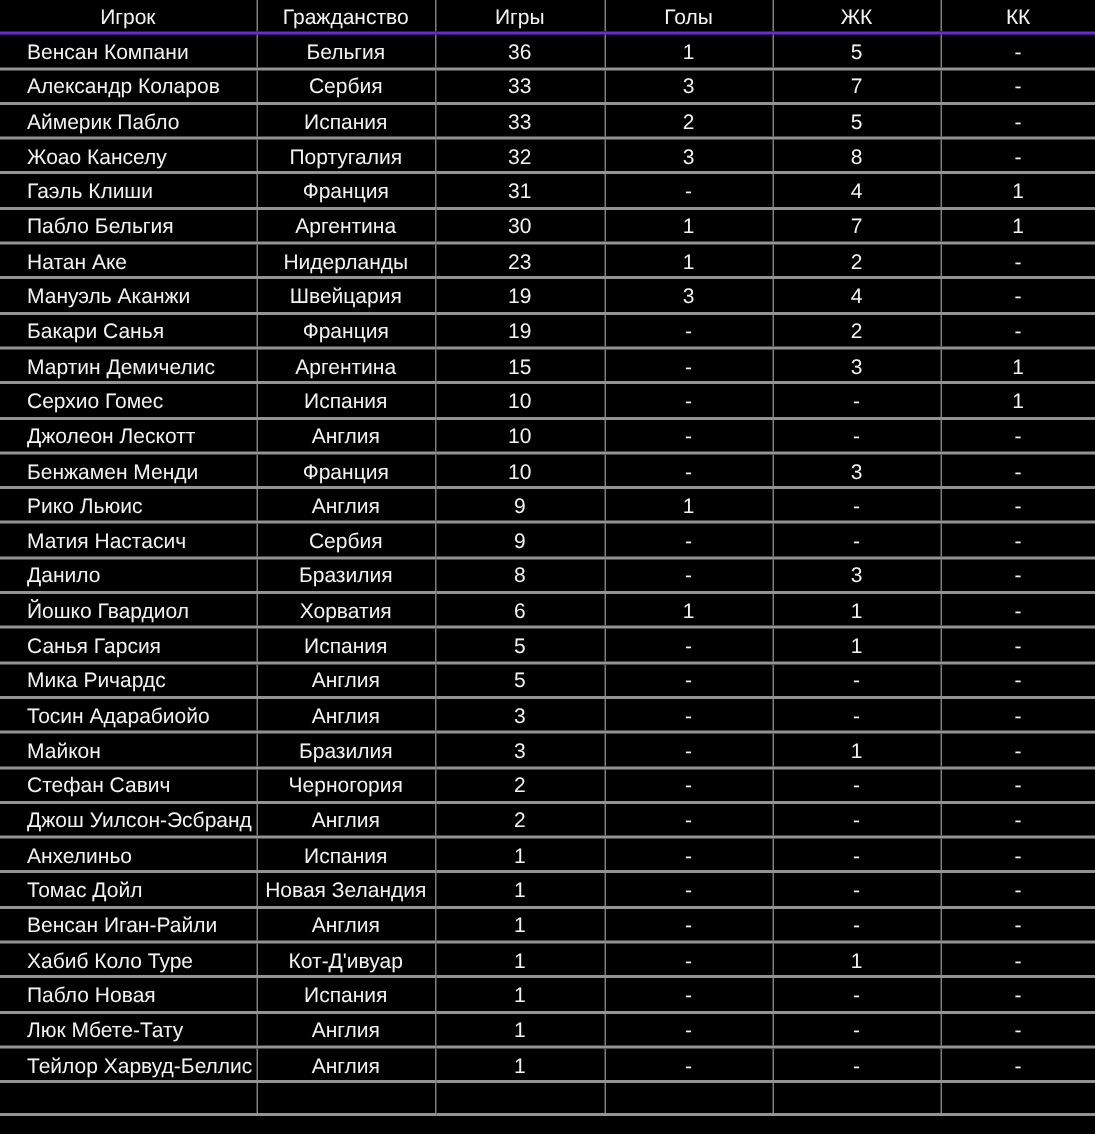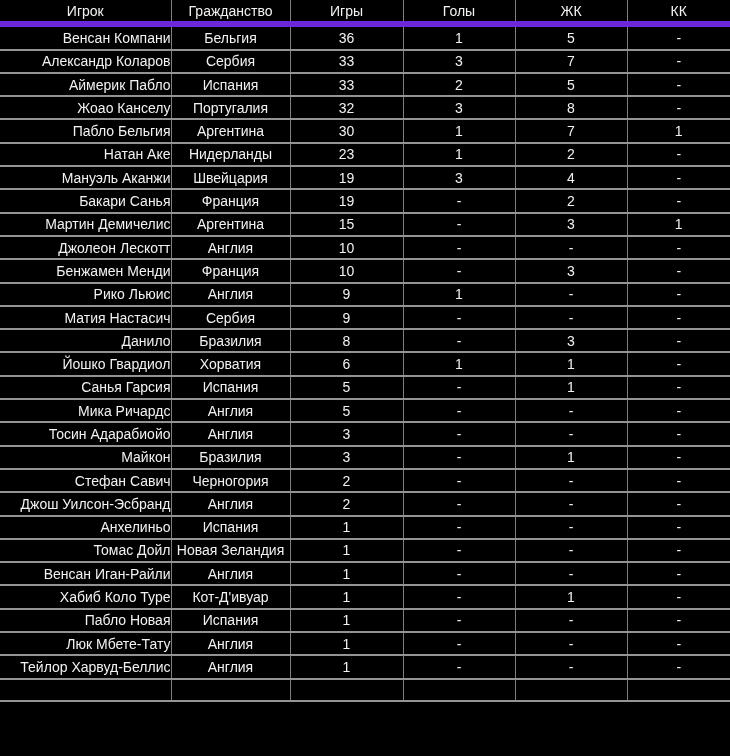--- a/index.html
+++ b/index.html
@@ -32,23 +32,23 @@
     padding: 0;
     line-height: 1;
     border-bottom: 2px solid #939393;
     border-right: 1px solid #7e7e7e;
     text-align: center;
     white-space: nowrap;
     overflow: hidden;
     vertical-align: middle;
   }
   th:last-child, td:last-child { border-right: none; }
-  th { border-bottom: 6px solid #6d28d9; }
+  th { border-bottom: 2px solid #6d28d9; }
   td.col-player {
-    text-align: right;
+    text-align: left;
     padding-left: 18px;
   }
   tr.partial-row td { height: 20px; }
 </style>
 </head>
 <body>
 
 <table class="stats">
   <colgroup>
     <col class="c-player">
@@ -95,20 +95,28 @@
       </tr>
       <tr>
         <td class="col-player">Жоао Канселу</td>
         <td>Португалия</td>
         <td>32</td>
         <td>3</td>
         <td>8</td>
         <td>-</td>
       </tr>
       <tr>
+        <td class="col-player">Гаэль Клиши</td>
+        <td>Франция</td>
+        <td>31</td>
+        <td>-</td>
+        <td>4</td>
+        <td>1</td>
+      </tr>
+      <tr>
         <td class="col-player">Пабло Бельгия</td>
         <td>Аргентина</td>
         <td>30</td>
         <td>1</td>
         <td>7</td>
         <td>1</td>
       </tr>
       <tr>
         <td class="col-player">Натан Аке</td>
         <td>Нидерланды</td>
@@ -132,20 +140,28 @@
         <td>-</td>
         <td>2</td>
         <td>-</td>
       </tr>
       <tr>
         <td class="col-player">Мартин Демичелис</td>
         <td>Аргентина</td>
         <td>15</td>
         <td>-</td>
         <td>3</td>
+        <td>1</td>
+      </tr>
+      <tr>
+        <td class="col-player">Серхио Гомес</td>
+        <td>Испания</td>
+        <td>10</td>
+        <td>-</td>
+        <td>-</td>
         <td>1</td>
       </tr>
       <tr>
         <td class="col-player">Джолеон Лескотт</td>
         <td>Англия</td>
         <td>10</td>
         <td>-</td>
         <td>-</td>
         <td>-</td>
       </tr>

